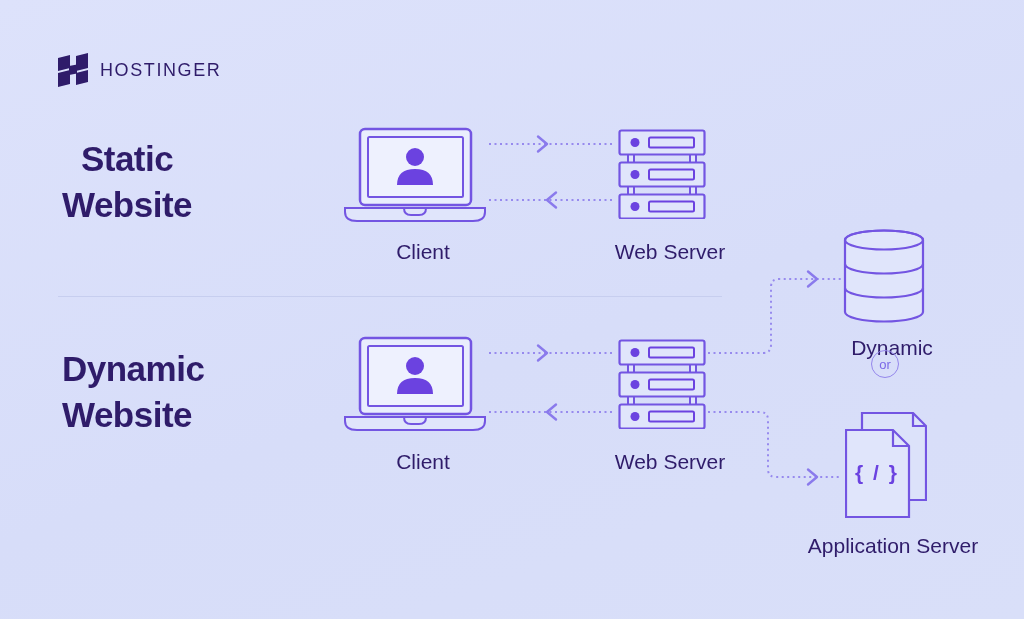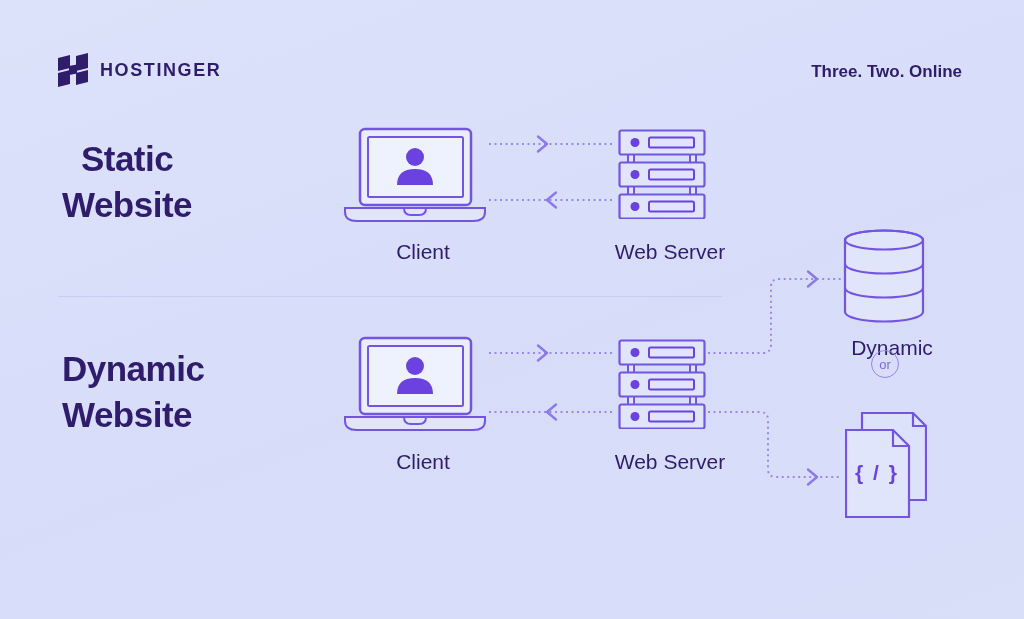--- a/index.html
+++ b/index.html
@@ -4,21 +4,21 @@
 <style>
   html,body{margin:0;padding:0;}
   body{font-family:"Liberation Sans", sans-serif;}
   #canvas{
     position:relative;width:1024px;height:619px;overflow:hidden;
     background:linear-gradient(160deg,#dde2fb 0%,#d7ddf9 55%,#d9dff9 100%);
   }
   .abs{position:absolute;}
   
   .brand-wrap{left:58px;top:53px;display:flex;align-items:center;gap:12px;}
-  .brand-name{font-size:18px;font-weight:700;letter-spacing:1.6px;color:#2f1c6a;text-align:right;}
+  .brand-name{font-size:18px;font-weight:400;letter-spacing:1.6px;color:#2f1c6a;text-align:right;}
   .tagline{right:62px;top:62px;font-size:17px;font-weight:700;color:#2f1c6a;}
   
   .section-title{left:62px;color:#2f1c6a;font-weight:800;font-size:35px;line-height:46px;letter-spacing:-0.5px;}
   .section-title span{display:block;}
   
   .icon-label{color:#2f1c6a;font-size:21px;font-weight:500;transform:translateX(-50%);white-space:nowrap;margin-left:8px;}
   .divider{left:58px;top:296px;width:664px;height:1px;background:#c7ceef;}
   
   .or-badge{
     left:871px;top:350px;width:28px;height:28px;border:1.5px solid #9486ec;border-radius:50%;
@@ -57,21 +57,20 @@
       <g fill="#2f1c6a">
         <polygon points="0,5 12,2 12,15 0,18"></polygon>
         <polygon points="0,20 12,17 12,31 0,34"></polygon>
         <polygon points="18,3 30,0 30,15 18,18"></polygon>
         <polygon points="18,20 30,17 30,29 18,32"></polygon>
         <polygon points="11,13 19,11.5 19,20.5 11,22"></polygon>
       </g>
     </svg>
     <div class="brand-name">HOSTINGER</div>
   </div>
-  <div class="abs tagline">Three. Two. Online</div>
 
   <div class="abs section-title" style="top:136px;text-align:center;">
     <span>Static</span>
     <span>Website</span>
   </div>
 
   <svg class="abs" style="left:343px;top:127px;" width="144" height="96" viewBox="0 0 144 96">
     <rect x="17" y="2" width="111" height="76" rx="5" fill="#e9edfd" stroke="#7355e2" stroke-width="2.5"></rect>
     <rect x="25" y="10" width="95" height="60" rx="1.5" fill="#eef1fe" stroke="#7355e2" stroke-width="2"></rect>
     <g fill="#6b42e0">
@@ -164,14 +163,15 @@
     <span>or</span>
   </div>
 
   <svg class="abs" style="left:845px;top:412px;" width="82" height="106" viewBox="0 0 82 106">
     <path d="M17,1 H68 L81,14 V88 H17 Z" fill="#dce2fa" stroke="#7355e2" stroke-width="2.2"></path>
     <path d="M68,1 V14 H81" fill="none" stroke="#7355e2" stroke-width="2.2"></path>
     <path d="M1,18 H48 L64,34 V105 H1 Z" fill="#e0e5fb" stroke="#7355e2" stroke-width="2.2"></path>
     <path d="M48,18 V34 H64" fill="none" stroke="#7355e2" stroke-width="2.2"></path>
     <text x="32" y="68" text-anchor="middle" font-size="21" font-weight="600" letter-spacing="2" fill="#6b42e0" font-family="Liberation Sans, sans-serif">{ / }</text>
   </svg>
+  <div class="abs icon-label" style="left:885px;top:534px;">Application Server</div>
 
 </div>
 
 </body></html>

